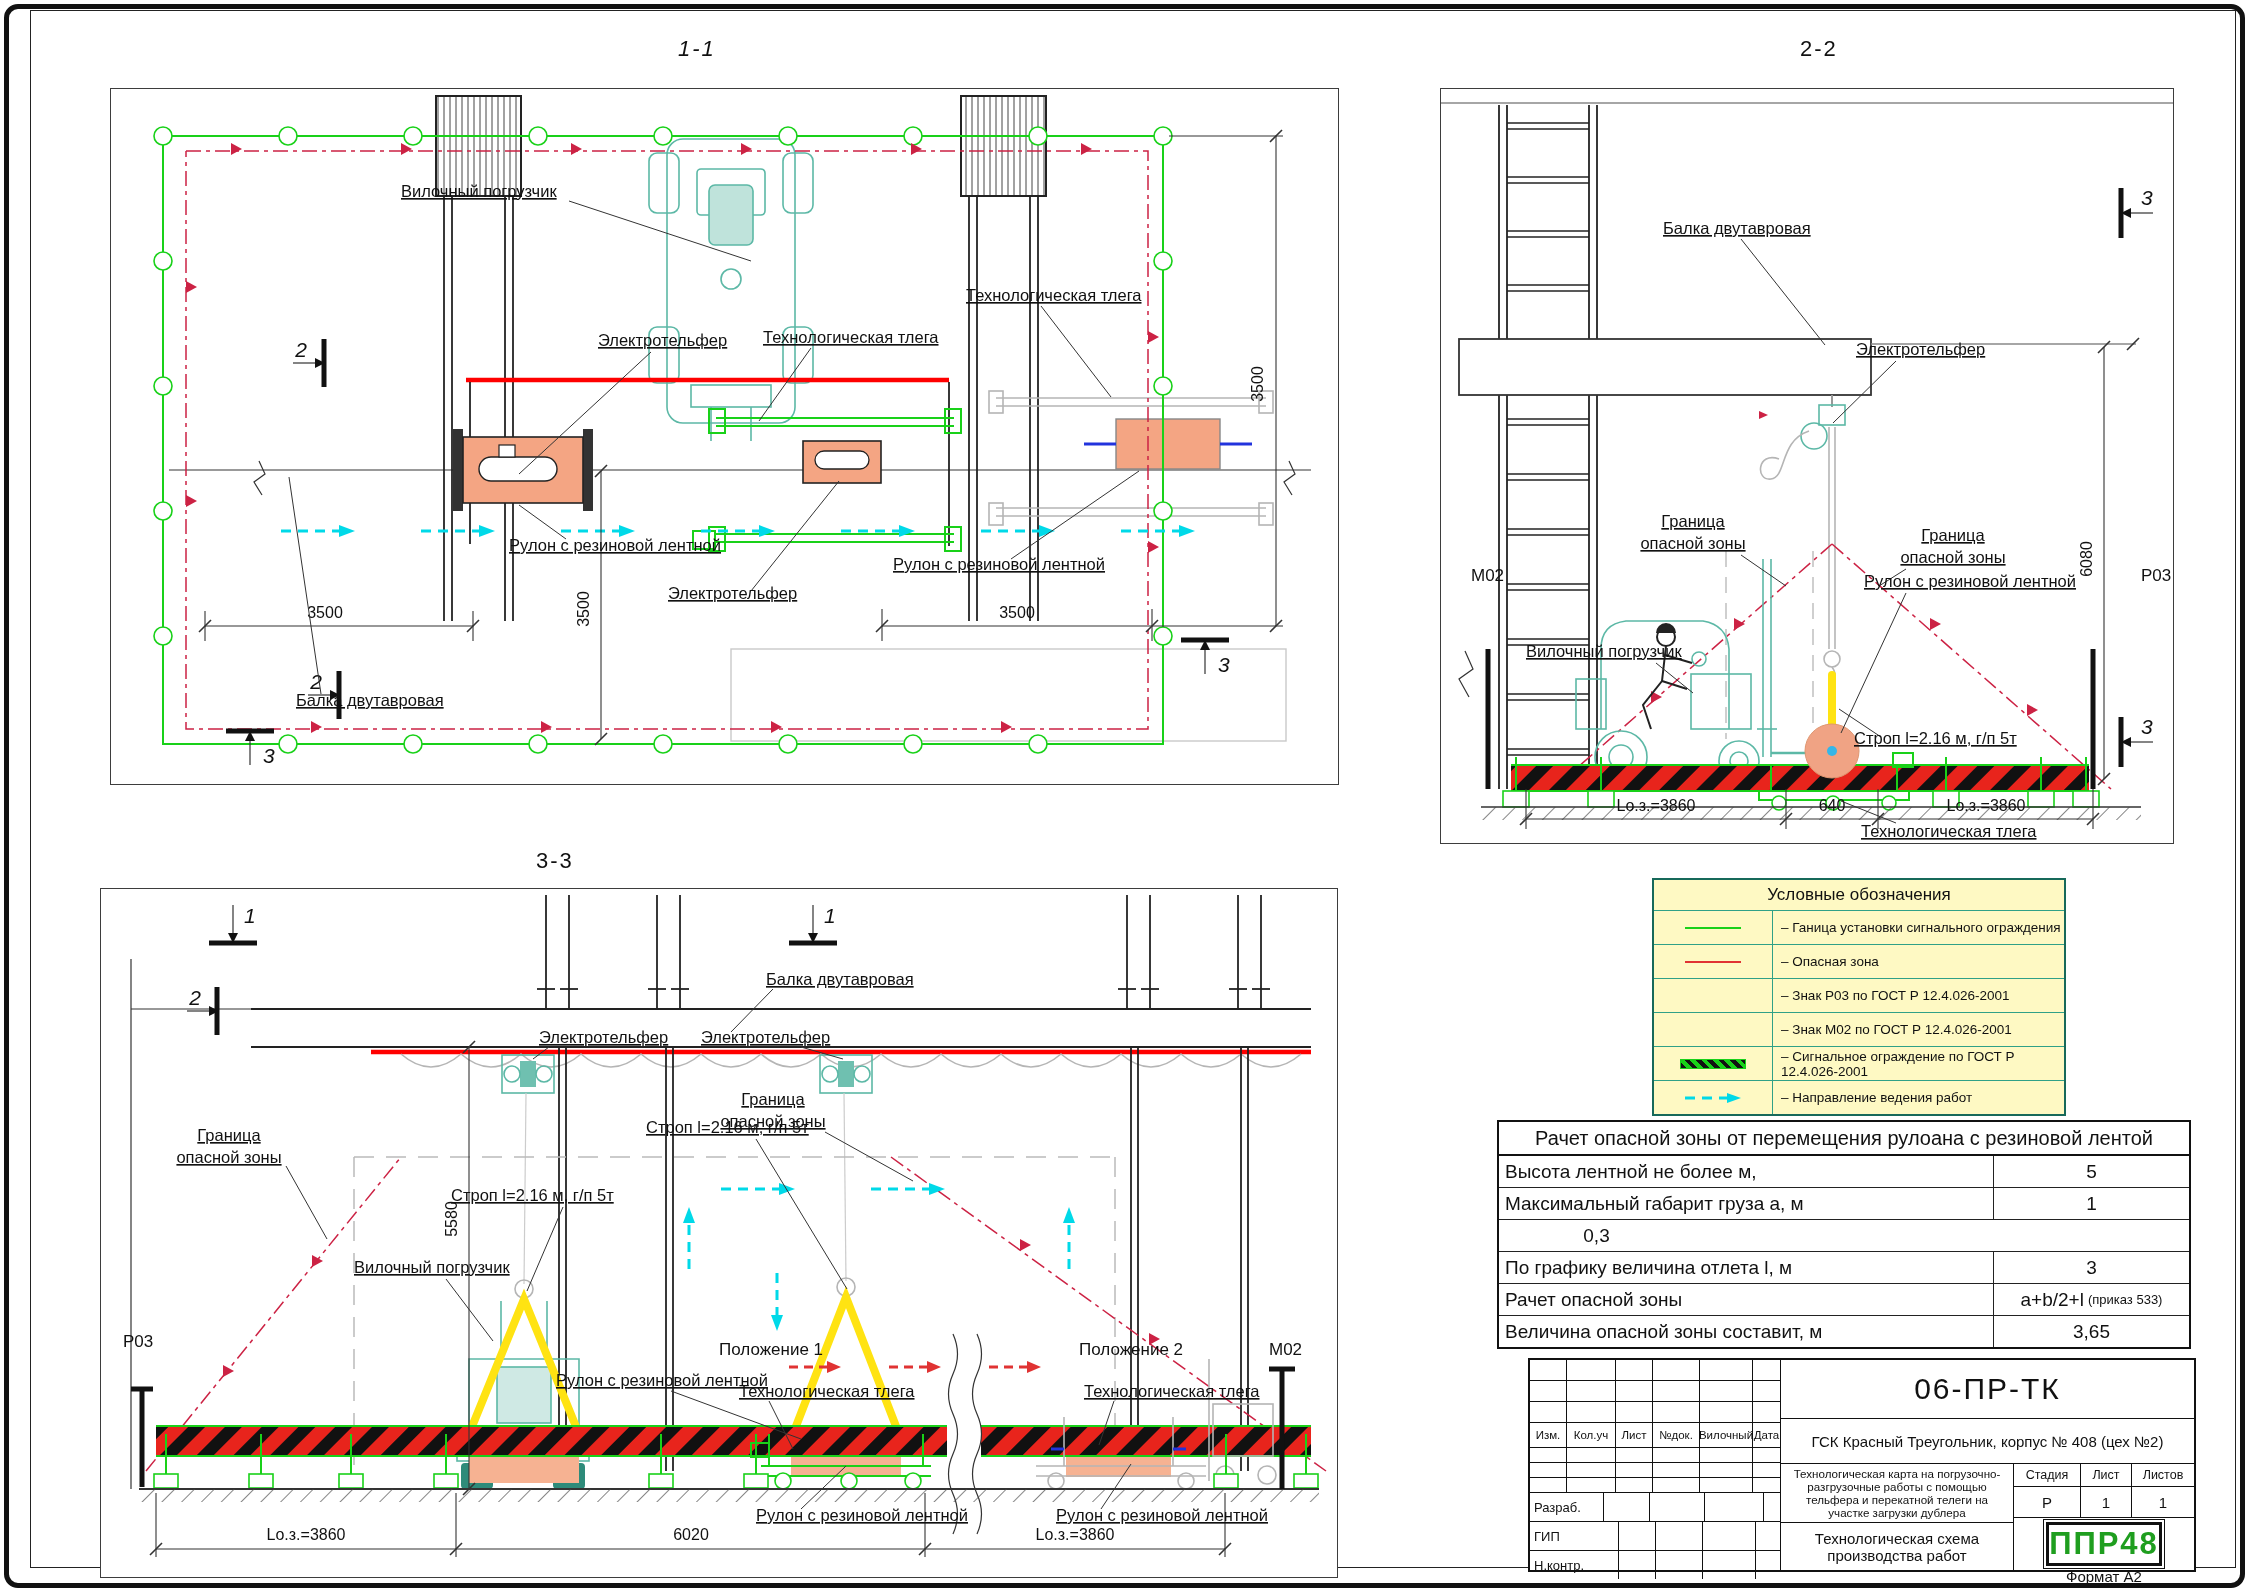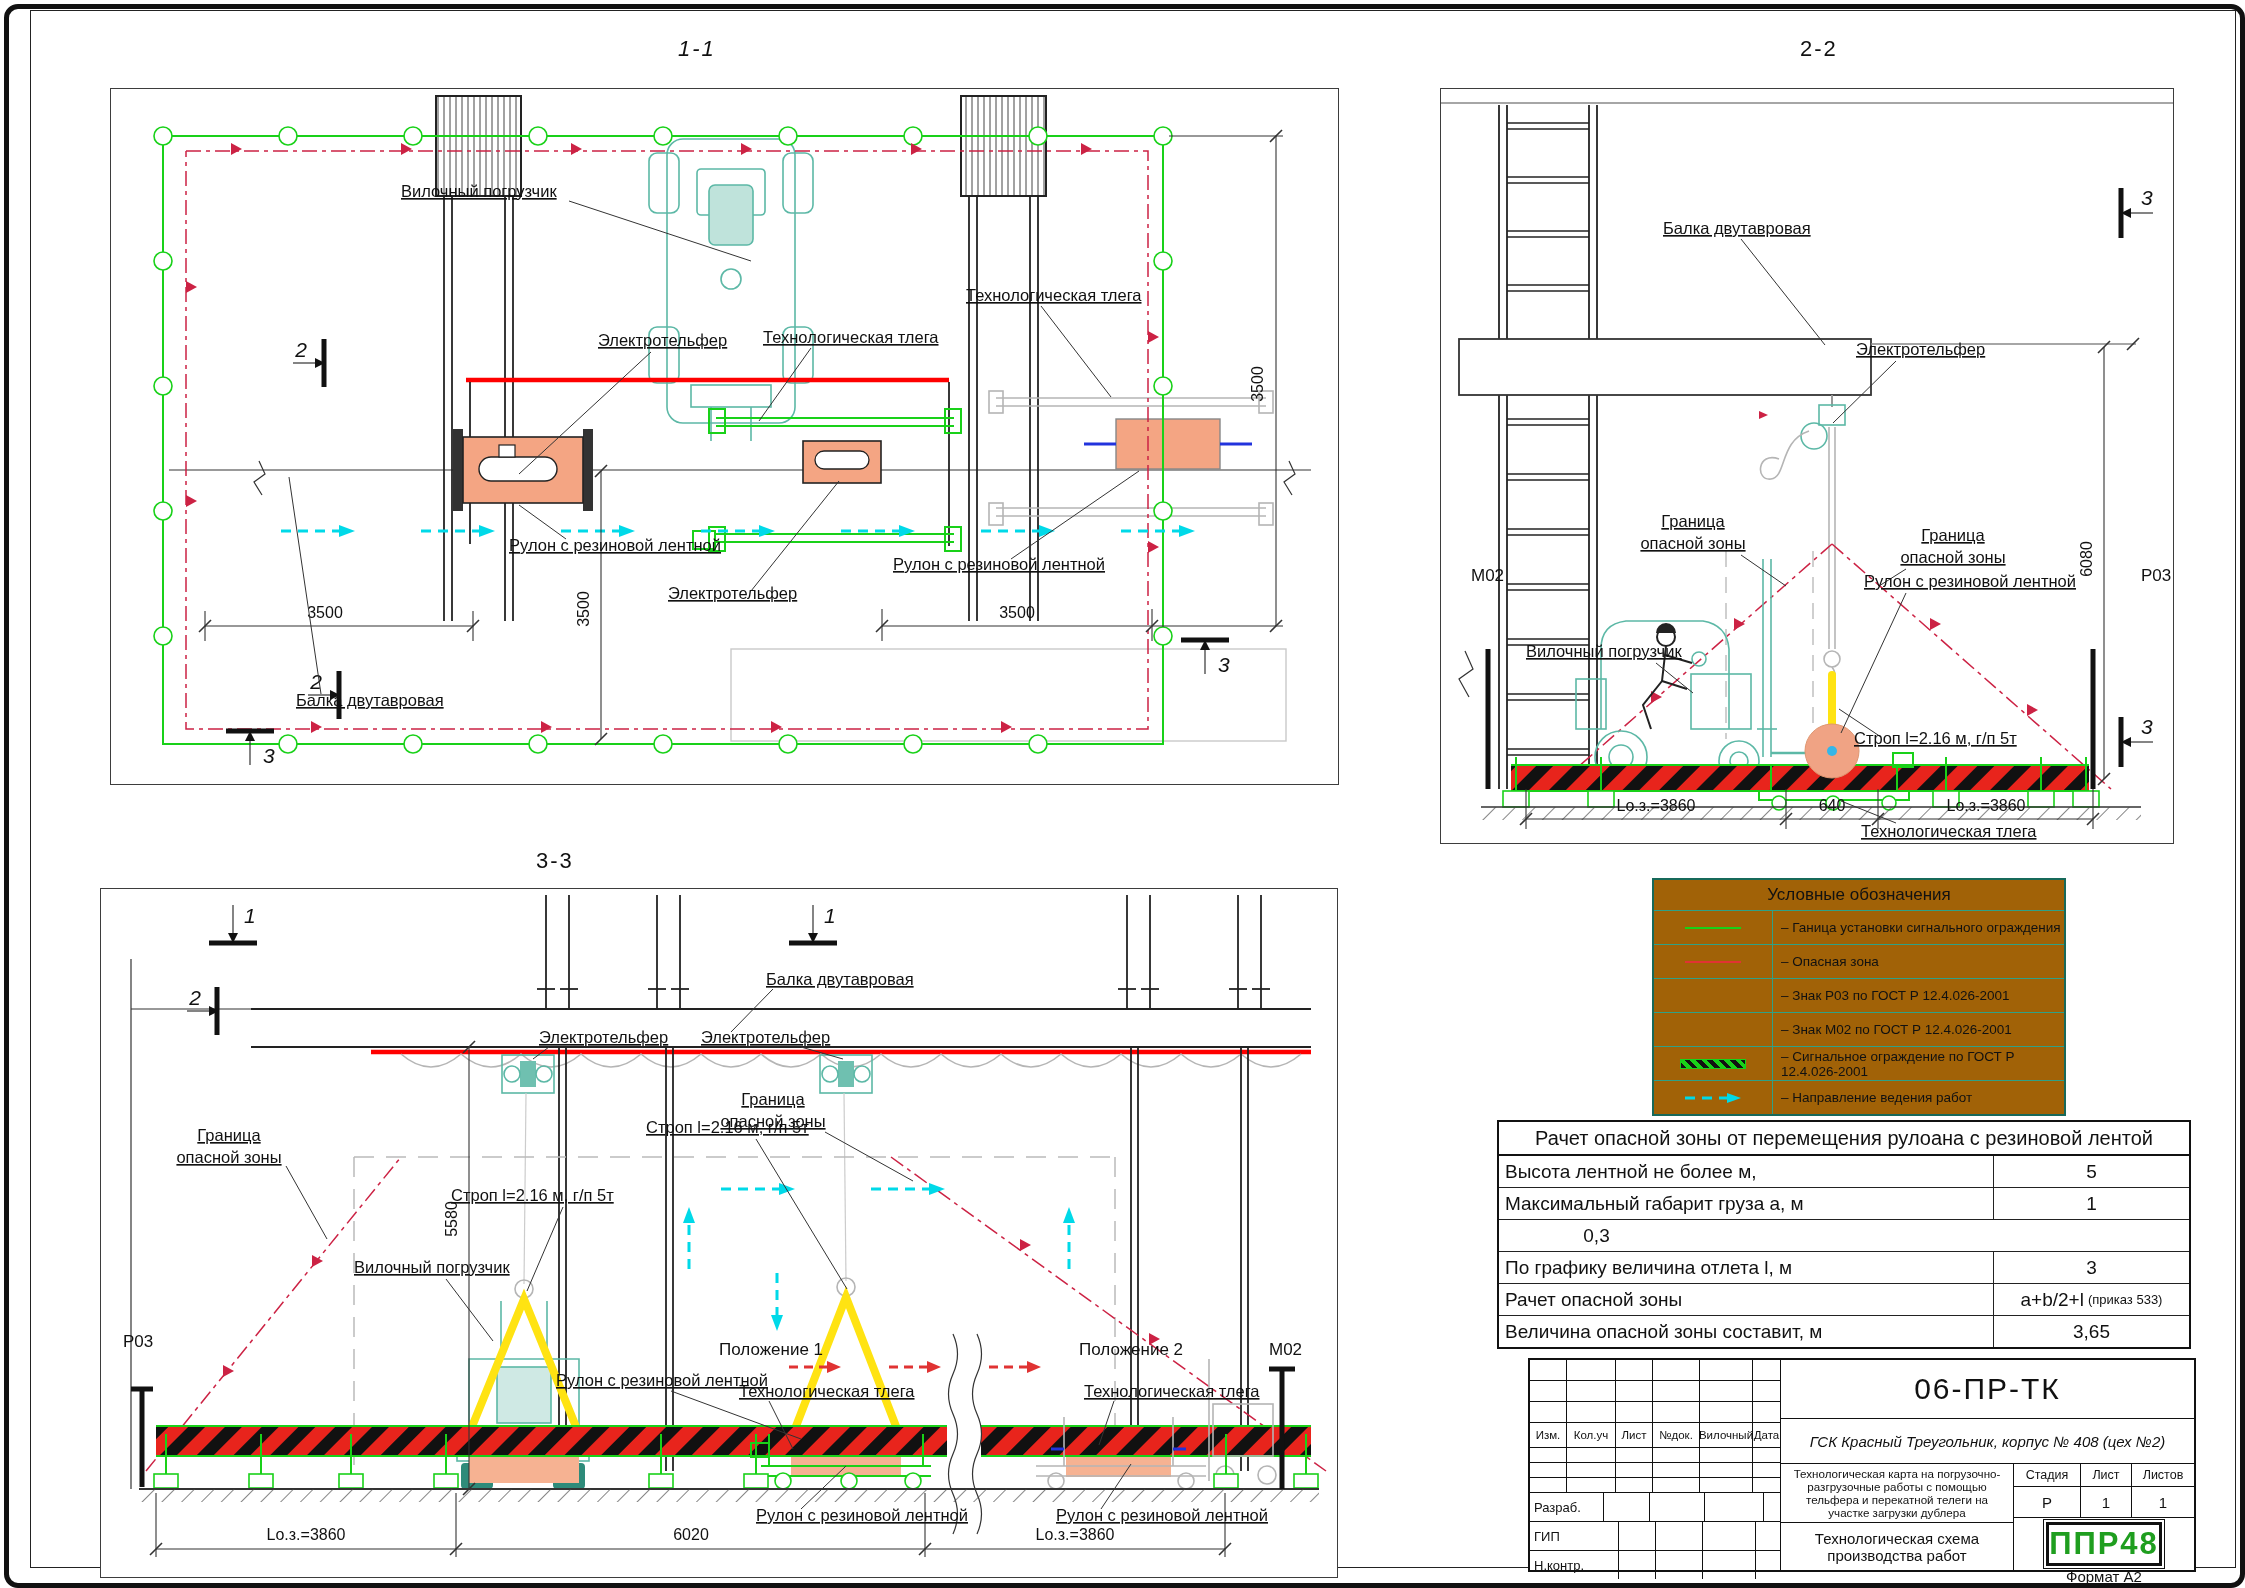--- a/index.html
+++ b/index.html
@@ -27,21 +27,21 @@
   .cyh{fill:#00d9e8;stroke:none;}
   .yl{stroke:#ffe312;stroke-width:8;fill:none;stroke-linecap:round;}
   .bl{stroke:#2233dd;stroke-width:3;}
   .ld{stroke:#333;stroke-width:1;fill:none;}
   .dm{stroke:#333;stroke-width:1.1;fill:none;}
   .tick{stroke:#333;stroke-width:1.6;}
   .mk{stroke:#111;stroke-width:5;}
   .rp{stroke:#e03333;stroke-width:3;fill:none;stroke-dasharray:9 6;}
   .rph{fill:#e03333;stroke:none;}
   
-  #legend{position:absolute;left:1652px;top:878px;width:410px;border:2px solid #17695a;background:#a16207;}
+  #legend{position:absolute;left:1652px;top:878px;width:410px;border:2px solid #17695a;background:#fef9c3;}
   #legend .lg-title{height:30px;line-height:30px;text-align:center;font-size:17px;color:#111;border-bottom:1px solid #2fa187;}
   .lg-row{display:flex;height:33px;border-bottom:1px solid #2fa187;}
   .lg-row:last-child{border-bottom:none;}
   .lg-sym{width:118px;border-right:1px solid #2fa187;display:flex;align-items:center;justify-content:center;}
   .lg-txt{flex:1;display:flex;align-items:center;padding-left:8px;font-size:13.5px;color:#111;}
   .sym-line-green{width:56px;border-top:2.5px solid #19d119;}
   .sym-line-red{width:56px;border-top:2.5px solid #e03333;}
   .sym-fence{width:64px;height:8px;background:repeating-linear-gradient(45deg,#111 0 4px,#19d119 4px 8px);border:1px solid #19d119;}
   
   #calc{position:absolute;left:1497px;top:1120px;width:690px;border:2.5px solid #111;background:#fff;}
@@ -55,21 +55,21 @@
   #tb{position:absolute;left:1528px;top:1358px;width:664px;height:210px;border:2px solid #111;display:flex;background:#fff;}
   #tb .tbl{width:250px;border-right:1.6px solid #111;display:flex;flex-direction:column;}
   .tb-row{display:flex;border-bottom:1px solid #111;flex:0 0 auto;}
   .tb-c{border-right:1px solid #111;height:100%;}
   .tb-c:last-child{border-right:none;}
   .w1{width:36px;}.w2{width:48px;}.w3{width:36px;}.w4{width:46px;}.w5{width:52px;}.w6{flex:1;}
   .hcell{display:flex;align-items:center;justify-content:center;font-size:11.5px;color:#111;}
   .rcell{display:flex;align-items:center;padding-left:4px;font-size:13px;color:#111;width:84px;border-right:1px solid #111;}
   #tb .tbr{flex:1;display:flex;flex-direction:column;}
   .tb-code{height:58px;border-bottom:1.6px solid #111;display:flex;align-items:center;justify-content:center;font-size:30px;letter-spacing:2px;color:#111;}
-  .tb-obj{height:44px;border-bottom:1.6px solid #111;display:flex;align-items:center;justify-content:center;font-size:15px;color:#111;text-align:right;padding:0 6px;font-style:italic;}
+  .tb-obj{height:44px;border-bottom:1.6px solid #111;display:flex;align-items:center;justify-content:center;font-size:15px;color:#111;text-align:right;padding:0 6px;}
   .tb-bottom{flex:1;display:flex;}
   .tb-doccol{width:232px;border-right:1.6px solid #111;display:flex;flex-direction:column;}
   .tb-doc{height:58px;border-bottom:1.6px solid #111;font-size:11.6px;color:#111;text-align:center;display:flex;align-items:center;padding:0 4px;}
   .tb-scheme{flex:1;font-size:15px;color:#111;text-align:center;display:flex;align-items:center;justify-content:center;padding:0 8px;}
   .tb-stagecol{flex:1;display:flex;flex-direction:column;}
   .st-head{display:flex;height:22px;border-bottom:1px solid #111;}
   .st-head div,.st-val div{display:flex;align-items:center;justify-content:center;font-size:12.5px;color:#111;border-right:1px solid #111;}
   .st-val{display:flex;height:30px;border-bottom:1.6px solid #111;}
   .st-val div{font-size:15px;}
   .sc1{width:66px;}.sc2{width:50px;}.sc3{flex:1;border-right:none!important;}

